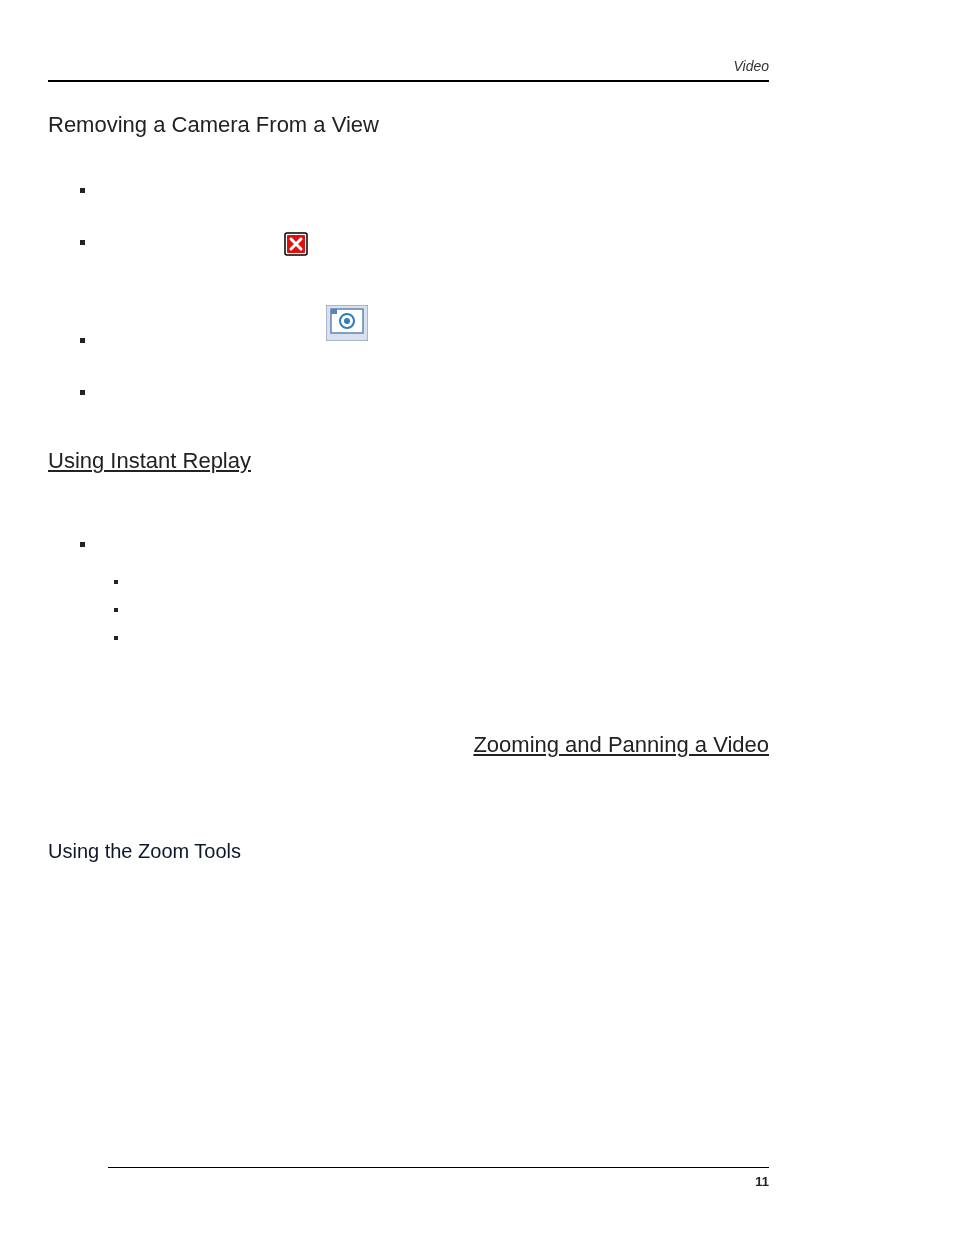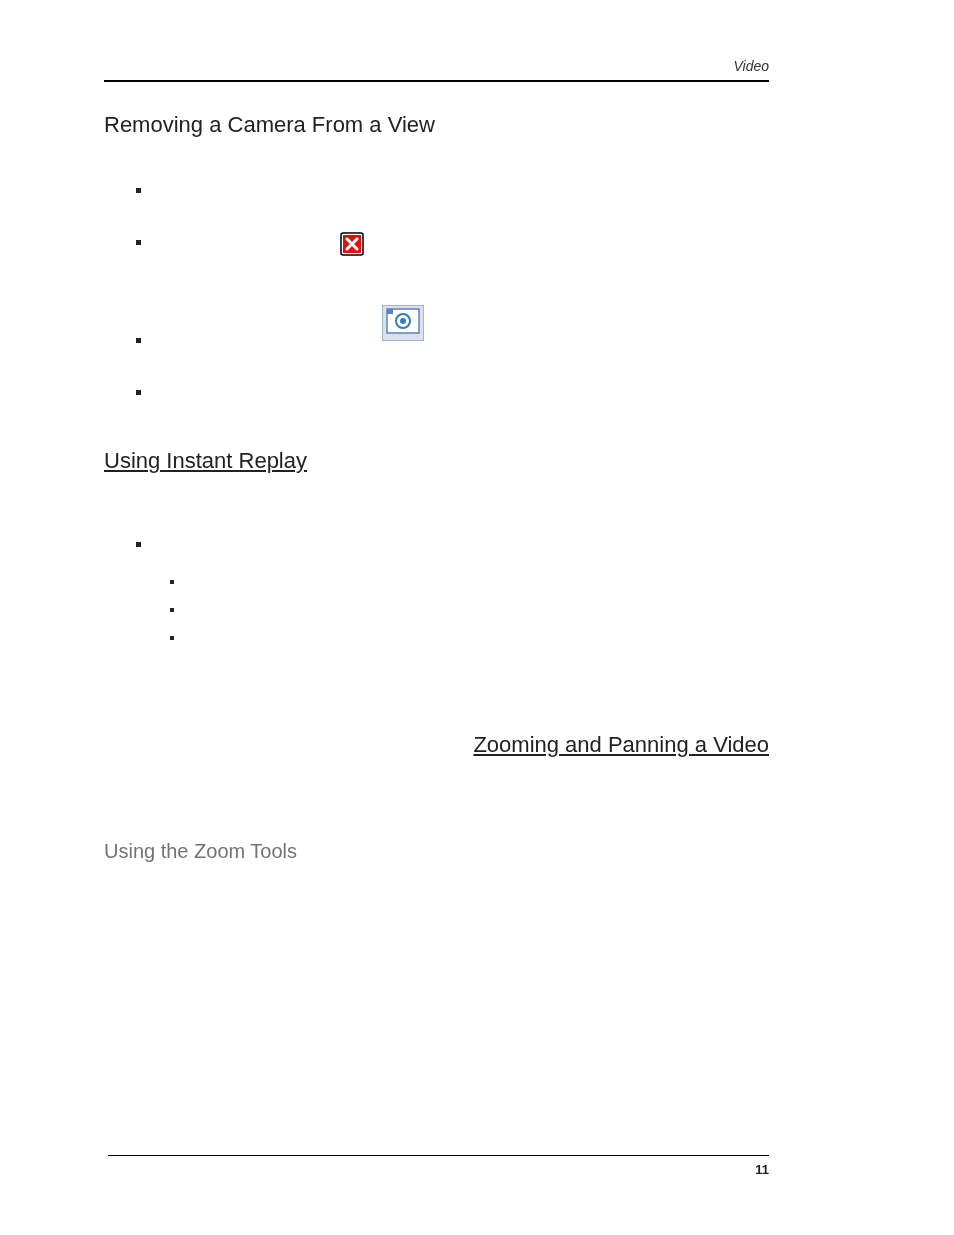--- a/index.html
+++ b/index.html
@@ -1,20 +1,20 @@
 <!DOCTYPE html>
 <html><head>
 <meta charset="utf-8">
 <style>
   html,body{margin:0;padding:0;background:#fff;}
   .page{
     box-sizing:border-box;
     width:859px;
     height:1235px;
-    padding:58px 90px 40px 104px;
+    padding:58px 90px 40px 48px;
     position:relative;
     font-family:Georgia, 'Times New Roman', serif;
     color:#222;
   }
   .running-head{
     text-align:right;
     font-style:italic;
     font-family:Arial, Helvetica, sans-serif;
     font-size:14px;
     color:#333;
@@ -38,21 +38,21 @@
     font-weight:400;
     text-decoration:underline;
     margin:48px 0 60px 0;
     color:#222;
   }
   .sub-section{
     font-family:Arial, Helvetica, sans-serif;
     font-size:20px;
     font-weight:400;
     margin:82px 0 30px 0;
-    color:#737373;
+    color:#0f172a;
   }
   .bullets{list-style:none; padding:0; margin:0 0 0 36px;}
   .bullets li{
     position:relative;
     margin:0 0 34px 0;
     min-height:18px;
   }
   .bullets li::before{
     content:"";
     position:absolute;
@@ -72,21 +72,21 @@
     position:absolute;
     left:-4px;
     top:6px;
     width:4px;height:4px;
     background:#222;
   }
   .inline-icon{display:inline-block; vertical-align:middle; margin-left:200px;}
   .inline-icon.live{margin-left:242px;}
   .footer{
     position:absolute;
-    left:108px; right:90px; bottom:58px;
+    left:108px; right:90px; bottom:46px;
   }
   .bottom-rule{
     border:none;
     border-top:1.5px solid #000;
     margin:0;
   }
   .page-number{
     font-family:Arial, Helvetica, sans-serif;
     font-size:13px;
     font-weight:700;

